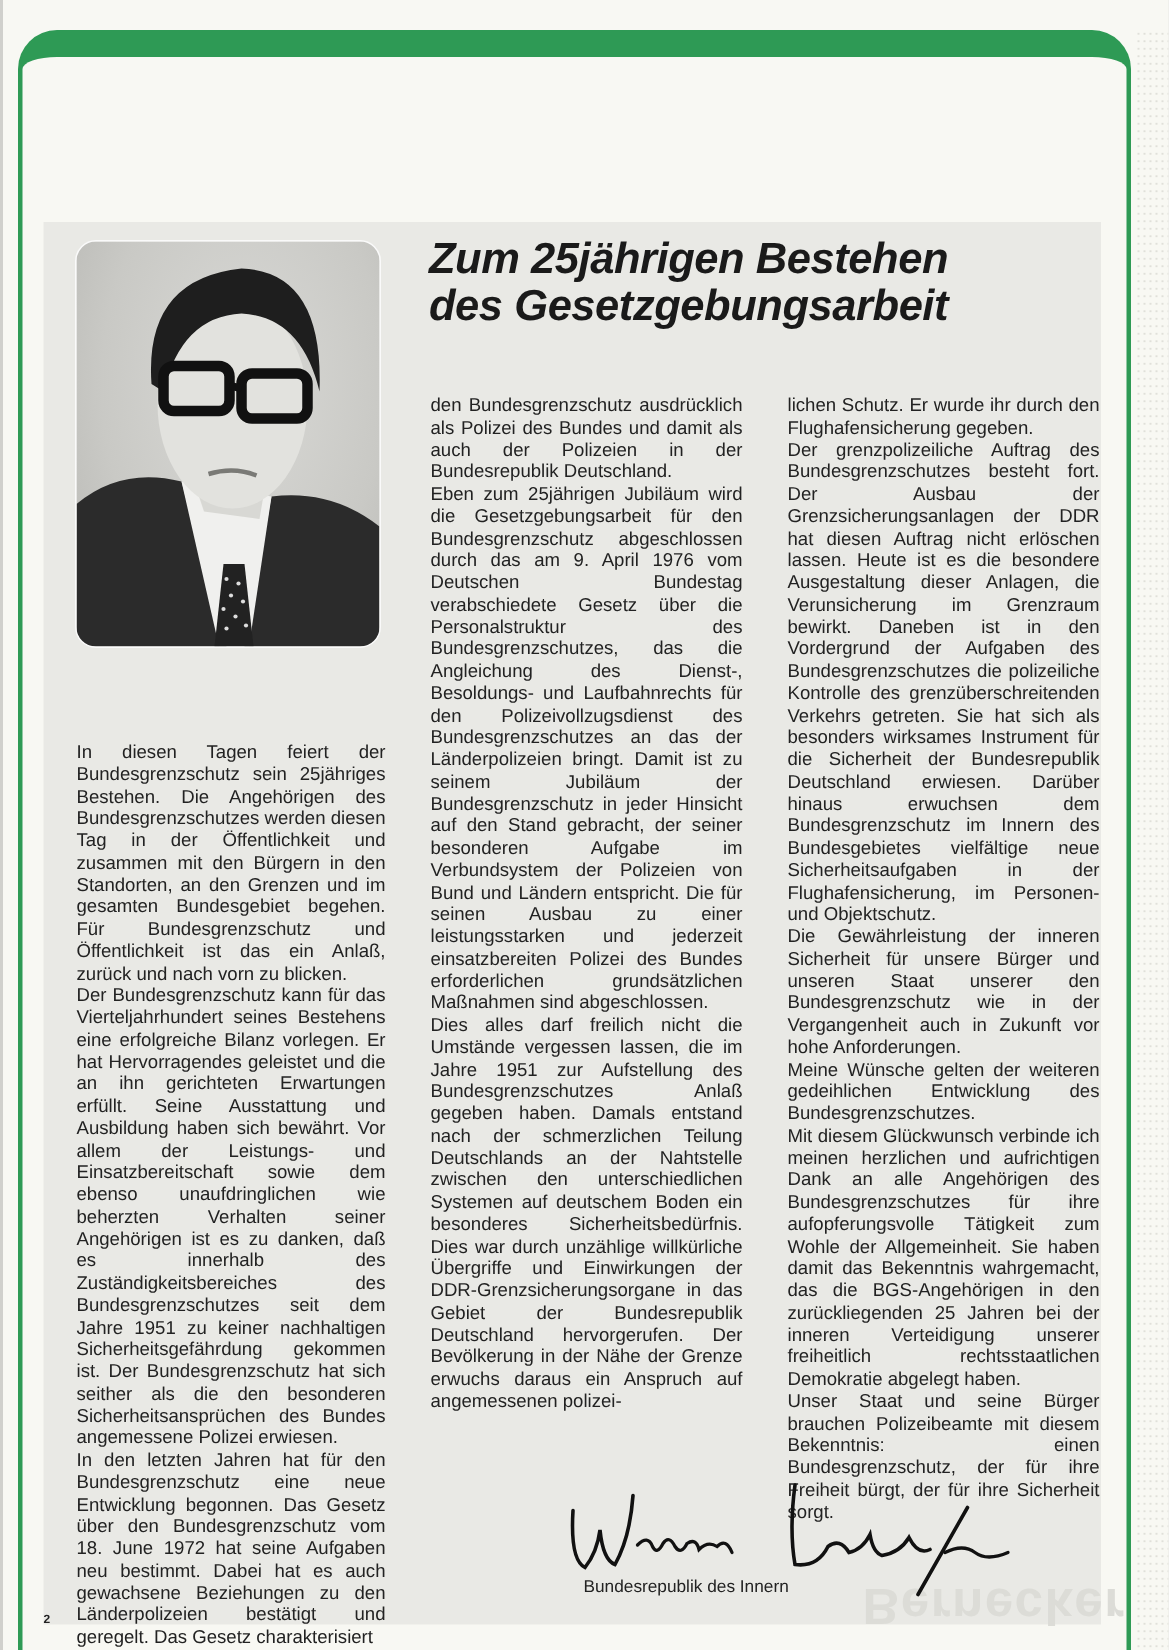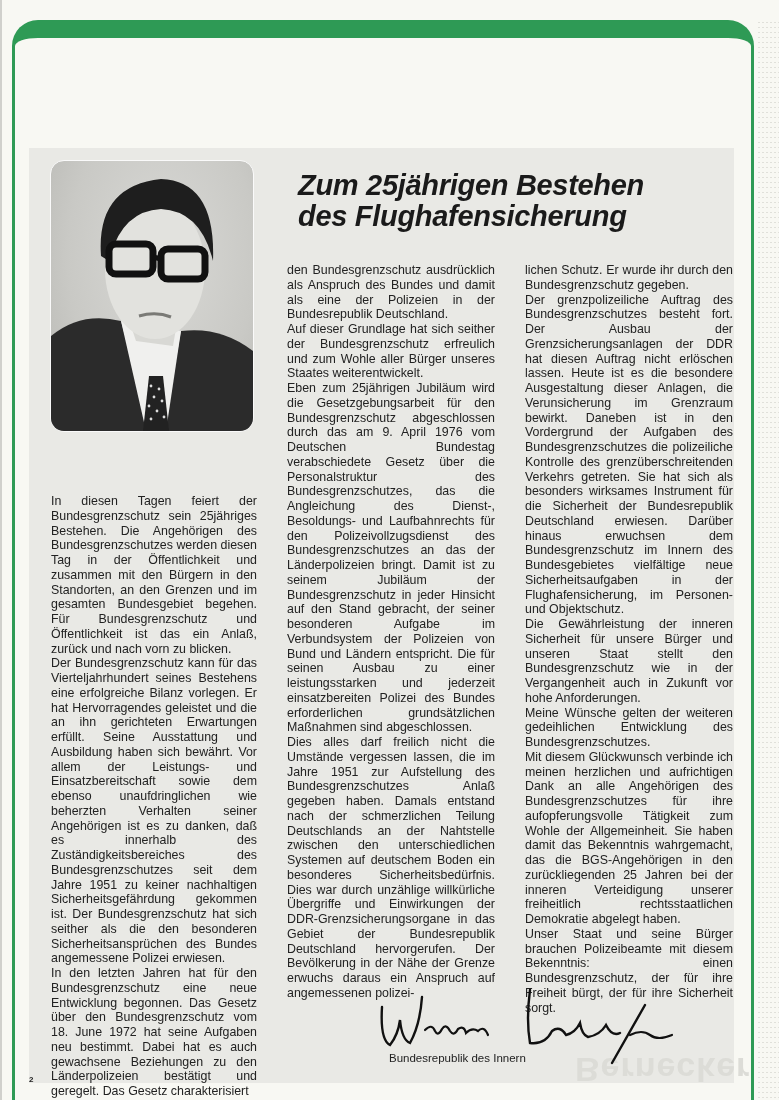--- a/index.html
+++ b/index.html
@@ -24,21 +24,21 @@
     position: absolute; left: 50px; top: 160px; width: 202px; height: 270px;
     border-radius: 14px; overflow: hidden;
     background: radial-gradient(ellipse at 55% 35%, #d9d9d6 0%, #c9c9c5 60%, #b6b6b2 100%);
     border: 1px solid #fafafa;
   }
   .photo svg { display: block; }
   .title {
     position: absolute; left: 286px; top: 158px; width: 440px;
     font-family: "Liberation Sans", sans-serif; font-weight: bold; font-style: italic;
     font-size: 29px; line-height: 31px; color: #1a1a1a; letter-spacing: -0.3px;
-    margin: 12px;
+    margin: 0;
   }
   .col {
     position: absolute; font-size: 12.4px; line-height: 14.75px; color: #222;
     text-align: justify;
   }
   .col p { margin: 0; }
   .col1 { left: 51px; top: 494px; width: 206px; }
   .col2 { left: 287px; top: 263px; width: 208px; }
   .col3 { left: 525px; top: 263px; width: 208px; }
   .signature {
@@ -102,40 +102,39 @@
     <rect x="58" y="83" width="44" height="30" rx="7" fill="none" stroke="#111" stroke-width="7"></rect>
     <rect x="110" y="88" width="44" height="30" rx="7" fill="none" stroke="#111" stroke-width="7"></rect>
     <line x1="102" y1="96" x2="110" y2="98" stroke="#111" stroke-width="5"></line>
 
     <path d="M88 155 Q105 150 120 156" stroke="#7a7a76" stroke-width="3" fill="none"></path>
   </svg>
 </div>
 
 <h1 class="title">
   <span>Zum 25jährigen Bestehen</span><br>
-  <span>des Flughafensicherung</span>
+  <span>des Gesetzgebungsarbeit</span>
 </h1>
 
 <div class="col col1">
   <p>In diesen Tagen feiert der Bundesgrenzschutz sein 25jähriges Bestehen. Die Angehörigen des Bundesgrenzschutzes werden diesen Tag in der Öffentlichkeit und zusammen mit den Bürgern in den Standorten, an den Grenzen und im gesamten Bundesgebiet begehen. Für Bundesgrenzschutz und Öffentlichkeit ist das ein Anlaß, zurück und nach vorn zu blicken.</p>
   <p>Der Bundesgrenzschutz kann für das Vierteljahrhundert seines Bestehens eine erfolgreiche Bilanz vorlegen. Er hat Hervorragendes geleistet und die an ihn gerichteten Erwartungen erfüllt. Seine Ausstattung und Ausbildung haben sich bewährt. Vor allem der Leistungs- und Einsatzbereitschaft sowie dem ebenso unaufdringlichen wie beherzten Verhalten seiner Angehörigen ist es zu danken, daß es innerhalb des Zuständigkeitsbereiches des Bundesgrenzschutzes seit dem Jahre 1951 zu keiner nachhaltigen Sicherheitsgefährdung gekommen ist. Der Bundesgrenzschutz hat sich seither als die den besonderen Sicherheitsansprüchen des Bundes angemessene Polizei erwiesen.</p>
   <p>In den letzten Jahren hat für den Bundesgrenzschutz eine neue Entwicklung begonnen. Das Gesetz über den Bundesgrenzschutz vom 18. June 1972 hat seine Aufgaben neu bestimmt. Dabei hat es auch gewachsene Beziehungen zu den Länderpolizeien bestätigt und geregelt. Das Gesetz charakterisiert</p>
 </div>
 
 <div class="col col2">
-  <p>den Bundesgrenzschutz ausdrücklich als Anspruch des Bundes und damit als eine der Polizeien in der Bundesrepublik Deutschland.</p>
-  <p>Auf dieser Grundlage hat sich seither der Bundesgrenzschutz erfreulich und zum Wohle aller Bürger unseres Staates weiterentwickelt.</p>
+  <p>den Bundesgrenzschutz ausdrücklich als Polizei des Bundes und damit als auch der Polizeien in der Bundesrepublik Deutschland.</p>
   <p>Eben zum 25jährigen Jubiläum wird die Gesetzgebungsarbeit für den Bundesgrenzschutz abgeschlossen durch das am 9. April 1976 vom Deutschen Bundestag verabschiedete Gesetz über die Personalstruktur des Bundesgrenzschutzes, das die Angleichung des Dienst-, Besoldungs- und Laufbahnrechts für den Polizeivollzugsdienst des Bundesgrenzschutzes an das der Länderpolizeien bringt. Damit ist zu seinem Jubiläum der Bundesgrenzschutz in jeder Hinsicht auf den Stand gebracht, der seiner besonderen Aufgabe im Verbundsystem der Polizeien von Bund und Ländern entspricht. Die für seinen Ausbau zu einer leistungsstarken und jederzeit einsatzbereiten Polizei des Bundes erforderlichen grundsätzlichen Maßnahmen sind abgeschlossen.</p>
   <p>Dies alles darf freilich nicht die Umstände vergessen lassen, die im Jahre 1951 zur Aufstellung des Bundesgrenzschutzes Anlaß gegeben haben. Damals entstand nach der schmerzlichen Teilung Deutschlands an der Nahtstelle zwischen den unterschiedlichen Systemen auf deutschem Boden ein besonderes Sicherheitsbedürfnis. Dies war durch unzählige willkürliche Übergriffe und Einwirkungen der DDR-Grenzsicherungsorgane in das Gebiet der Bundesrepublik Deutschland hervorgerufen. Der Bevölkerung in der Nähe der Grenze erwuchs daraus ein Anspruch auf angemessenen polizei-</p>
 </div>
 
 <div class="col col3">
-  <p>lichen Schutz. Er wurde ihr durch den Bundesgrenzschutz gegeben.</p>
+  <p>lichen Schutz. Er wurde ihr durch den Flughafensicherung gegeben.</p>
   <p>Der grenzpolizeiliche Auftrag des Bundesgrenzschutzes besteht fort. Der Ausbau der Grenzsicherungsanlagen der DDR hat diesen Auftrag nicht erlöschen lassen. Heute ist es die besondere Ausgestaltung dieser Anlagen, die Verunsicherung im Grenzraum bewirkt. Daneben ist in den Vordergrund der Aufgaben des Bundesgrenzschutzes die polizeiliche Kontrolle des grenzüberschreitenden Verkehrs getreten. Sie hat sich als besonders wirksames Instrument für die Sicherheit der Bundesrepublik Deutschland erwiesen. Darüber hinaus erwuchsen dem Bundesgrenzschutz im Innern des Bundesgebietes vielfältige neue Sicherheitsaufgaben in der Flughafensicherung, im Personen- und Objektschutz.</p>
-  <p>Die Gewährleistung der inneren Sicherheit für unsere Bürger und unseren Staat stellt den Bundesgrenzschutz wie in der Vergangenheit auch in Zukunft vor hohe Anforderungen.</p>
+  <p>Die Gewährleistung der inneren Sicherheit für unsere Bürger und unseren Staat unserer den Bundesgrenzschutz wie in der Vergangenheit auch in Zukunft vor hohe Anforderungen.</p>
   <p>Meine Wünsche gelten der weiteren gedeihlichen Entwicklung des Bundesgrenzschutzes.</p>
   <p>Mit diesem Glückwunsch verbinde ich meinen herzlichen und aufrichtigen Dank an alle Angehörigen des Bundesgrenzschutzes für ihre aufopferungsvolle Tätigkeit zum Wohle der Allgemeinheit. Sie haben damit das Bekenntnis wahrgemacht, das die BGS-Angehörigen in den zurückliegenden 25 Jahren bei der inneren Verteidigung unserer freiheitlich rechtsstaatlichen Demokratie abgelegt haben.</p>
   <p>Unser Staat und seine Bürger brauchen Polizeibeamte mit diesem Bekenntnis: einen Bundesgrenzschutz, der für ihre Freiheit bürgt, der für ihre Sicherheit sorgt.</p>
 </div>
 
 <div class="ghost">Bernecker</div>
 
 <svg class="signature" viewBox="0 0 320 80">
   <path d="M2 22 Q0 55 10 60 Q18 50 20 35 Q22 55 30 58 Q40 40 42 12" fill="none" stroke="#111" stroke-width="2.4" stroke-linecap="round"></path>
   <path d="M45 45 Q52 38 55 46 Q58 52 62 44 Q66 38 70 46 Q74 52 78 44 Q84 40 86 48 Q92 42 98 46 Q104 40 108 50" fill="none" stroke="#111" stroke-width="2.2" stroke-linecap="round"></path>

